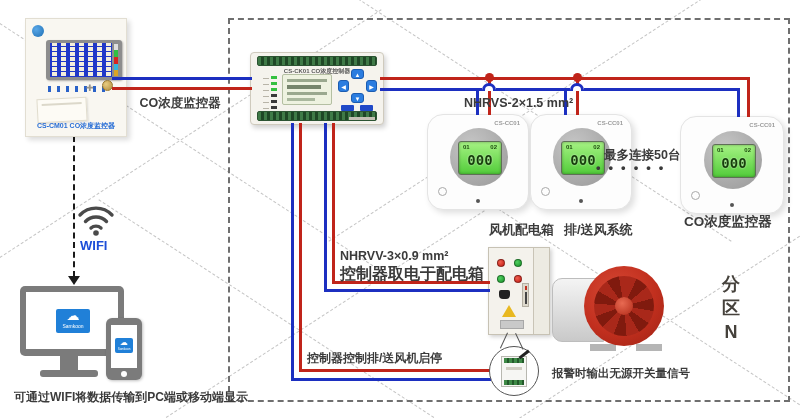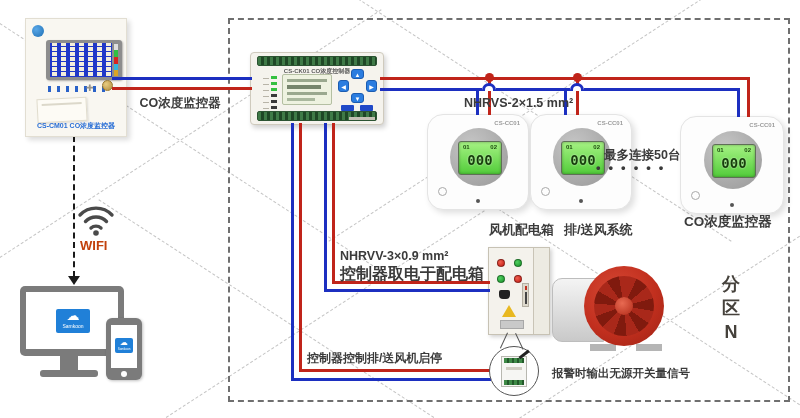--- a/index.html
+++ b/index.html
@@ -93,39 +93,40 @@
   <div class="abs" style="left:68px;top:276px;width:0;height:0;border-left:6px solid transparent;border-right:6px solid transparent;border-top:9px solid #1a1a1a;z-index:2;"></div>
 
   <svg class="abs" style="left:76px;top:203px;z-index:3;" width="40" height="34" viewBox="0 0 40 34">
     <g fill="none" stroke="#4a4a4a" stroke-width="3.4" stroke-linecap="round">
       <path d="M4 12 a22 22 0 0 1 32 0"></path>
       <path d="M9.5 18.5 a14.5 14.5 0 0 1 21 0"></path>
       <path d="M15 25 a7.5 7.5 0 0 1 10 0"></path>
     </g>
     <circle cx="20" cy="30" r="2.8" fill="#4a4a4a"></circle>
   </svg>
-  <div class="lbl" style="left:80px;top:238px;font-size:13px;color:#c2410c;text-align:center;">WIFI</div>
+  <div class="lbl" style="left:80px;top:238px;font-size:13px;color:#1d4ed8;text-align:center;">WIFI</div>
 
   <div class="abs" style="left:20px;top:286px;width:104px;height:70px;background:#7b7b7b;border-radius:5px;z-index:3;">
     <div class="abs" style="left:6px;top:6px;width:92px;height:57px;background:#ffffff;"></div>
     <div class="abs" style="left:36px;top:23px;width:34px;height:24px;background:#2080d8;border-radius:2px;text-align:center;">
       <div style="font-size:13px;line-height:14px;color:#fff;">☁</div>
       <div style="font-size:5px;color:#fff;line-height:6px;">Samkoon</div>
     </div>
   </div>
   <div class="abs" style="left:60px;top:356px;width:18px;height:14px;background:#7b7b7b;z-index:3;"></div>
   <div class="abs" style="left:40px;top:370px;width:58px;height:7px;background:#7b7b7b;border-radius:3px;z-index:3;"></div>
   <div class="abs" style="left:106px;top:318px;width:36px;height:62px;background:#7b7b7b;border-radius:6px;z-index:4;box-shadow:1px 1px 3px rgba(0,0,0,.25);">
     <div class="abs" style="left:5px;top:7px;width:26px;height:43px;background:#ffffff;"></div>
     <div class="abs" style="left:9px;top:20px;width:18px;height:15px;background:#2080d8;border-radius:2px;text-align:center;">
       <div style="font-size:8px;line-height:9px;color:#fff;">☁</div>
       <div style="font-size:3px;color:#fff;line-height:4px;">Samkoon</div>
     </div>
     <div class="abs" style="left:15px;top:53px;width:6px;height:6px;border-radius:50%;background:#fff;"></div>
   </div>
+  <div class="lbl" style="left:14px;top:389px;font-size:12px;color:#3b3b3b;">可通过WIFI将数据传输到PC端或移动端显示</div>
 
   <div class="ctrl">
     <div class="tstrip" style="top:3px;"></div>
     <div class="tstrip" style="top:58px;"></div>
     <div class="abs lbl" style="left:22px;top:14px;width:88px;text-align:center;font-size:6px;color:#5a5a5a;">CS-CK01 CO浓度控制器</div>
 
     <div class="abs" style="left:10px;top:22px;width:2.5px;height:8px;"></div>
     <div class="abs" style="left:20px;top:23px;width:6px;height:3px;background:#34c040;"></div>
     <div class="abs" style="left:20px;top:29px;width:6px;height:3px;background:#34c040;"></div>
     <div class="abs" style="left:20px;top:35px;width:6px;height:3px;background:#34c040;"></div>

